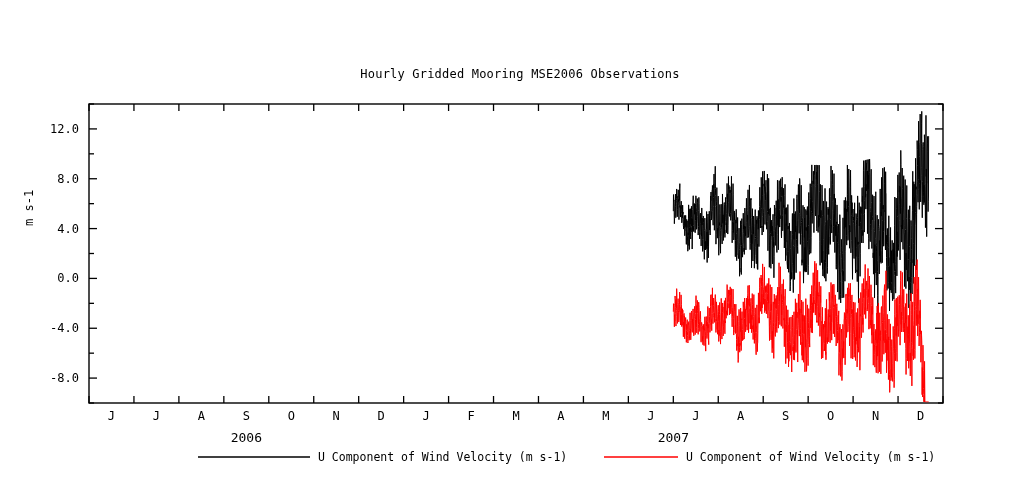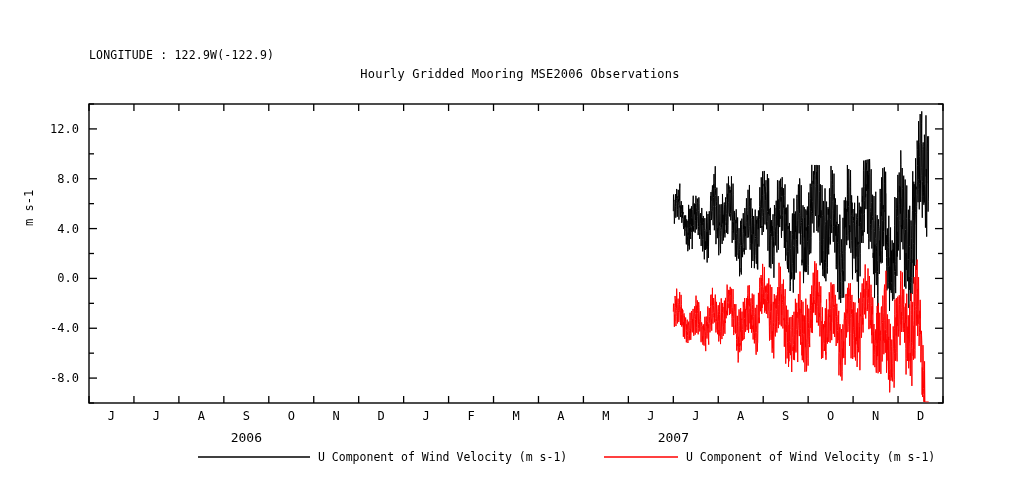--- a/index.html
+++ b/index.html
@@ -13,21 +13,20 @@
   .ylabel{position:absolute;left:22px;top:226px;font-size:12px;transform:rotate(-90deg);transform-origin:left top;white-space:nowrap;}
   .ytick{font-size:12px;fill:#000;text-anchor:end;}
   .xtick{font-size:12px;fill:#000;text-anchor:middle;}
   .yearlbl{font-size:13px;fill:#000;text-anchor:middle;}
   .legtxt{font-size:11.5px;fill:#000;}
 </style>
 </head>
 <body>
 
 <div class="hdr">
-  <div>LONGITUDE : 122.9W(-122.9)</div>
 </div>
 
 <div class="title">Hourly Gridded Mooring MSE2006 Observations</div>
 
 <div class="ylabel">m s-1</div>
 
 <div id="plotwrap">
   <svg id="chart" width="1009" height="504" xmlns="http://www.w3.org/2000/svg">
       <rect x="89" y="104" width="854" height="299" fill="none" stroke="#000" stroke-width="1.4"></rect>
       <line x1="89" y1="403" x2="94" y2="403" stroke="#000" stroke-width="1.3"></line>

